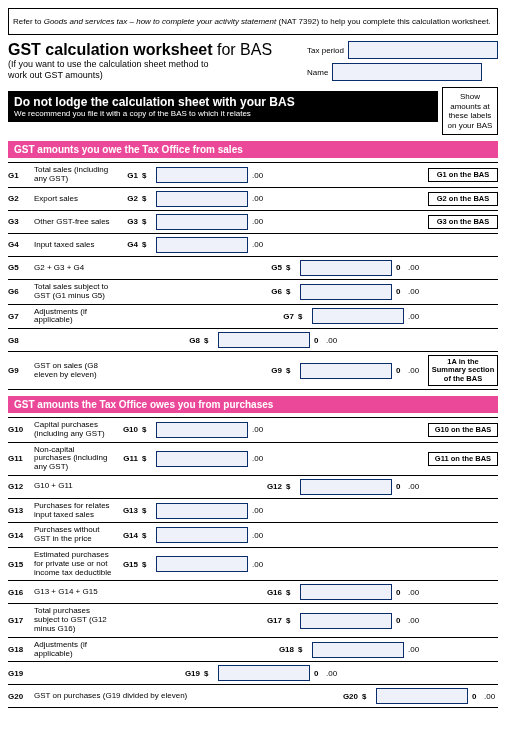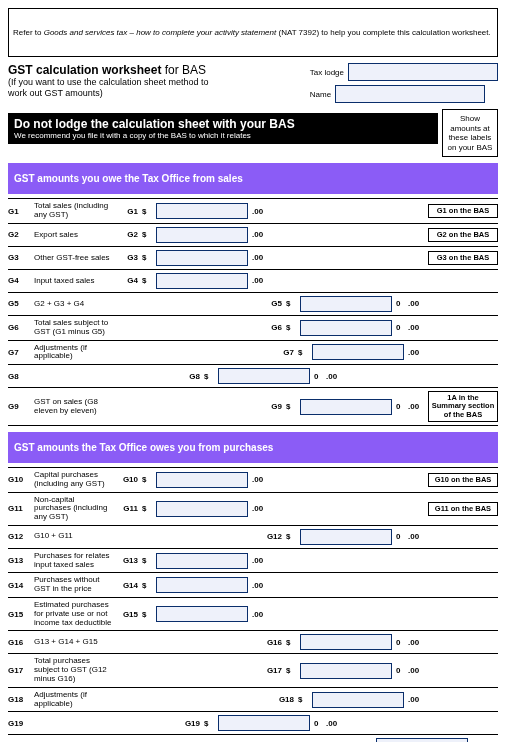--- a/index.html
+++ b/index.html
@@ -1,61 +1,61 @@
 <!DOCTYPE html>
 <html><head>
 <meta charset="utf-8">
 <style>
 *{box-sizing:border-box;margin:0;padding:0}
 body{font-family:Arial,Helvetica,sans-serif;font-size:9px;color:#000;background:#fff;width:506px;padding:8px}
-.hint{border:1px solid #000;padding:19px 4px;font-size:8px;margin-bottom:6px}
+.hint{border:1px solid #000;padding:8px 4px;font-size:8px;margin-bottom:6px}
 .hint em{font-style:italic}
 .title-row{display:flex;align-items:flex-start;gap:8px;margin-bottom:2px}
 .title-block{flex:1}
-.title{font-size:12px}
+.title{font-size:16px}
 .title b{font-weight:bold}
 .subtitle{font-size:9px;line-height:1.2;max-width:220px}
 .hdr-field{display:flex;align-items:center;gap:4px;margin-bottom:4px}
 .hdr-field label{font-size:8px;white-space:nowrap}
 .hdr-input{border:1px solid #0a2e6b;height:18px;width:150px;background:#eef1fa}
 .blackbar{background:#000;color:#fff;padding:4px 6px;margin-top:4px}
 .blackbar .h{font-size:12px;font-weight:bold}
 .blackbar .s{font-size:8px}
 .topflex{display:flex;gap:4px;align-items:flex-start}
 .topflex .blackbar{flex:1}
 .sidebox{border:1px solid #000;padding:4px;font-size:8px;text-align:center;width:56px;line-height:1.2}
-.sectionbar{background:#8b5cf6;color:#fff;font-weight:bold;font-size:10px;padding:10px 6px;margin-top:6px;margin-bottom:4px}
+.sectionbar{background:#ec4899;color:#fff;font-weight:bold;font-size:10px;padding:3px 6px;margin-top:6px;margin-bottom:4px}
 .row{display:flex;align-items:center;border-top:1px solid #000;padding:3px 0;min-height:22px;gap:4px}
 .row:last-child{border-bottom:1px solid #000}
 .gcode{width:22px;font-size:8px;font-weight:bold}
 .desc{flex:1;font-size:8px;line-height:1.1}
 .lbl{width:22px;font-size:8px;font-weight:bold;text-align:right}
 .dol{width:10px;font-size:8px;font-weight:bold}
 .ibox{border:1px solid #0a2e6b;height:16px;width:92px;background:#eef1fa}
-.cents{width:14px;font-size:8px;font-weight:bold}
+.cents{width:14px;font-size:8px;font-weight:normal}
 .zero{width:8px;font-size:8px;font-weight:bold}
 .spacer{width:92px}
 .rightcol{width:72px;display:flex;align-items:center;justify-content:flex-end}
 .badge{border:1px solid #000;font-size:7.5px;font-weight:bold;text-align:center;padding:2px;line-height:1.1;width:70px}
 </style>
 </head>
 <body>
 
 <div class="hint">
   <span>Refer to </span><em>Goods and services tax – how to complete your activity statement</em><span> (NAT 7392) to help you complete this calculation worksheet.</span>
 </div>
 
 <div class="title-row">
   <div class="title-block">
     <div class="title"><b>GST calculation worksheet</b><span> for BAS</span></div>
     <div class="subtitle">(If you want to use the calculation sheet method to work out GST amounts)</div>
   </div>
   <div>
     <div class="hdr-field">
-      <label>Tax lodge</label>
+      <label>Tax period</label>
       <div class="hdr-input"></div>
     </div>
     <div class="hdr-field">
       <label>Name</label>
       <div class="hdr-input"></div>
     </div>
   </div>
 </div>
 
 <div class="topflex">

